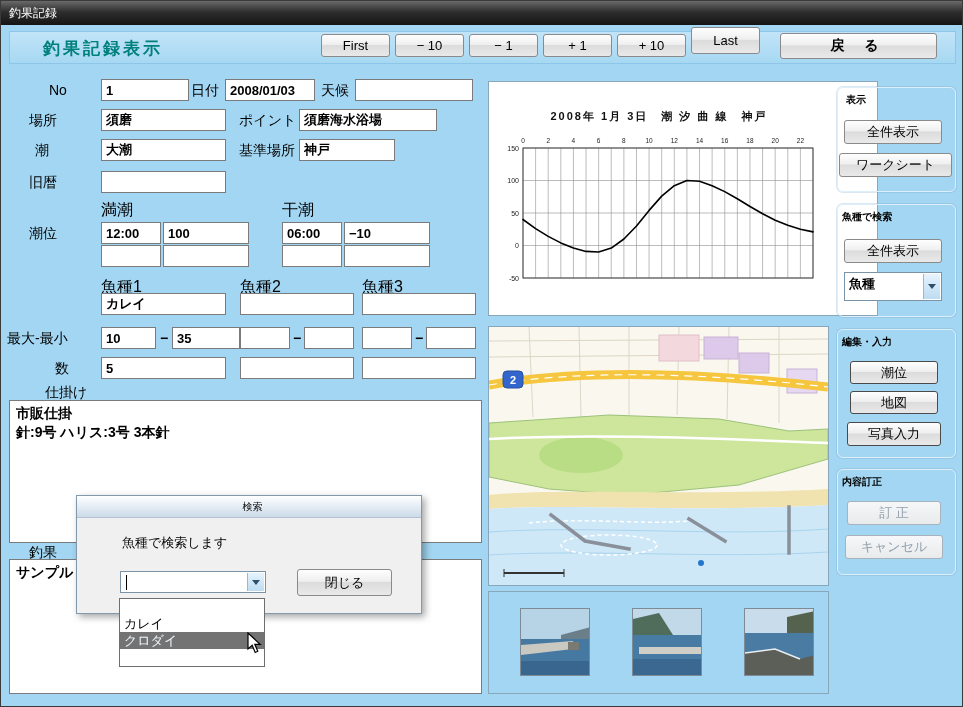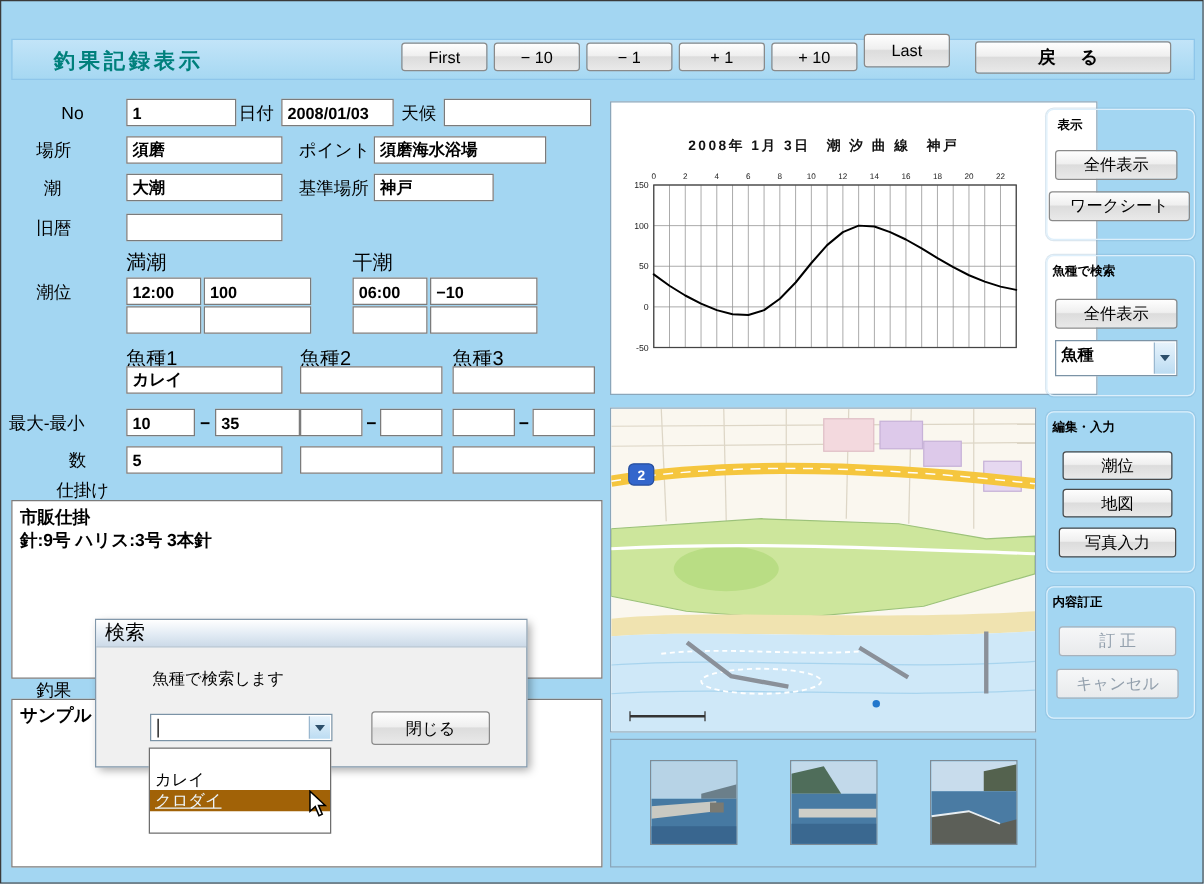--- a/index.html
+++ b/index.html
@@ -65,45 +65,48 @@
 
   .dialog {
     position:absolute; left:75px; top:494px; width:346px; height:119px;
     background:#f0f0f0; border:1px solid #8298ab; z-index:50;
     box-shadow:3px 3px 7px rgba(0,0,0,.35);
   }
   .dialog-titlebar {
     position:absolute; left:0; top:0; width:100%; height:22px;
     background:linear-gradient(#ffffff,#e2ebf4 55%,#ccdae8);
     border-bottom:1px solid #b4c3d2; display:flex; align-items:center;
-    padding-left:7px; font-size:16px; color:#000;
+    padding-left:7px; font-size:10px; color:#000;justify-content:center;
   }
   .caret { position:absolute; left:5px; top:3px; width:1px; height:15px; background:#000; }
 
   .droplist {
     position:absolute; left:118px; top:597px; width:146px; height:69px;
     background:#fff; border:1px solid #6e6e6e; z-index:60;
   }
   .drop-item { height:17px; font-size:13px; padding:0 4px; line-height:17px; color:#000; cursor:pointer; white-space:nowrap; }
   .drop-item.blank { height:16px; }
-  .drop-item.selected { background:#a16207; color:#eef6fc;text-decoration:underline; }
+  .drop-item.selected { background:#737373; color:#eef6fc; }
 
   .cursor { position:absolute; left:246px; top:631px; z-index:70; }
 
   .photo { position:absolute; width:70px; height:68px; border:1px solid #7d8b96; overflow:hidden; cursor:pointer; }
   .photos-caption {
     position:absolute; left:0; top:3px; width:100%; text-align:center;
     font-size:12px; font-weight:bold; color:#14167a; letter-spacing:1px;
   }
 </style>
 </head>
 <body>
 
 <div class="window">
 
+  <div class="titlebar">
+    <span>釣果記録</span>
+  </div>
 
   <div class="header-band"></div>
   <div class="page-title">釣果記録表示</div>
   <button class="btn" style="left:320px;top:33px;width:69px;height:23px;">First</button>
   <button class="btn" style="left:394px;top:33px;width:69px;height:23px;">−  10</button>
   <button class="btn" style="left:468px;top:33px;width:69px;height:23px;">−  1</button>
   <button class="btn" style="left:542px;top:33px;width:69px;height:23px;">+  1</button>
   <button class="btn" style="left:616px;top:33px;width:69px;height:23px;">+  10</button>
   <button class="btn" style="left:690px;top:26px;width:69px;height:27px;">Last</button>
   <button class="btn back-btn" style="left:779px;top:32px;width:157px;height:26px;">戻 る</button>

